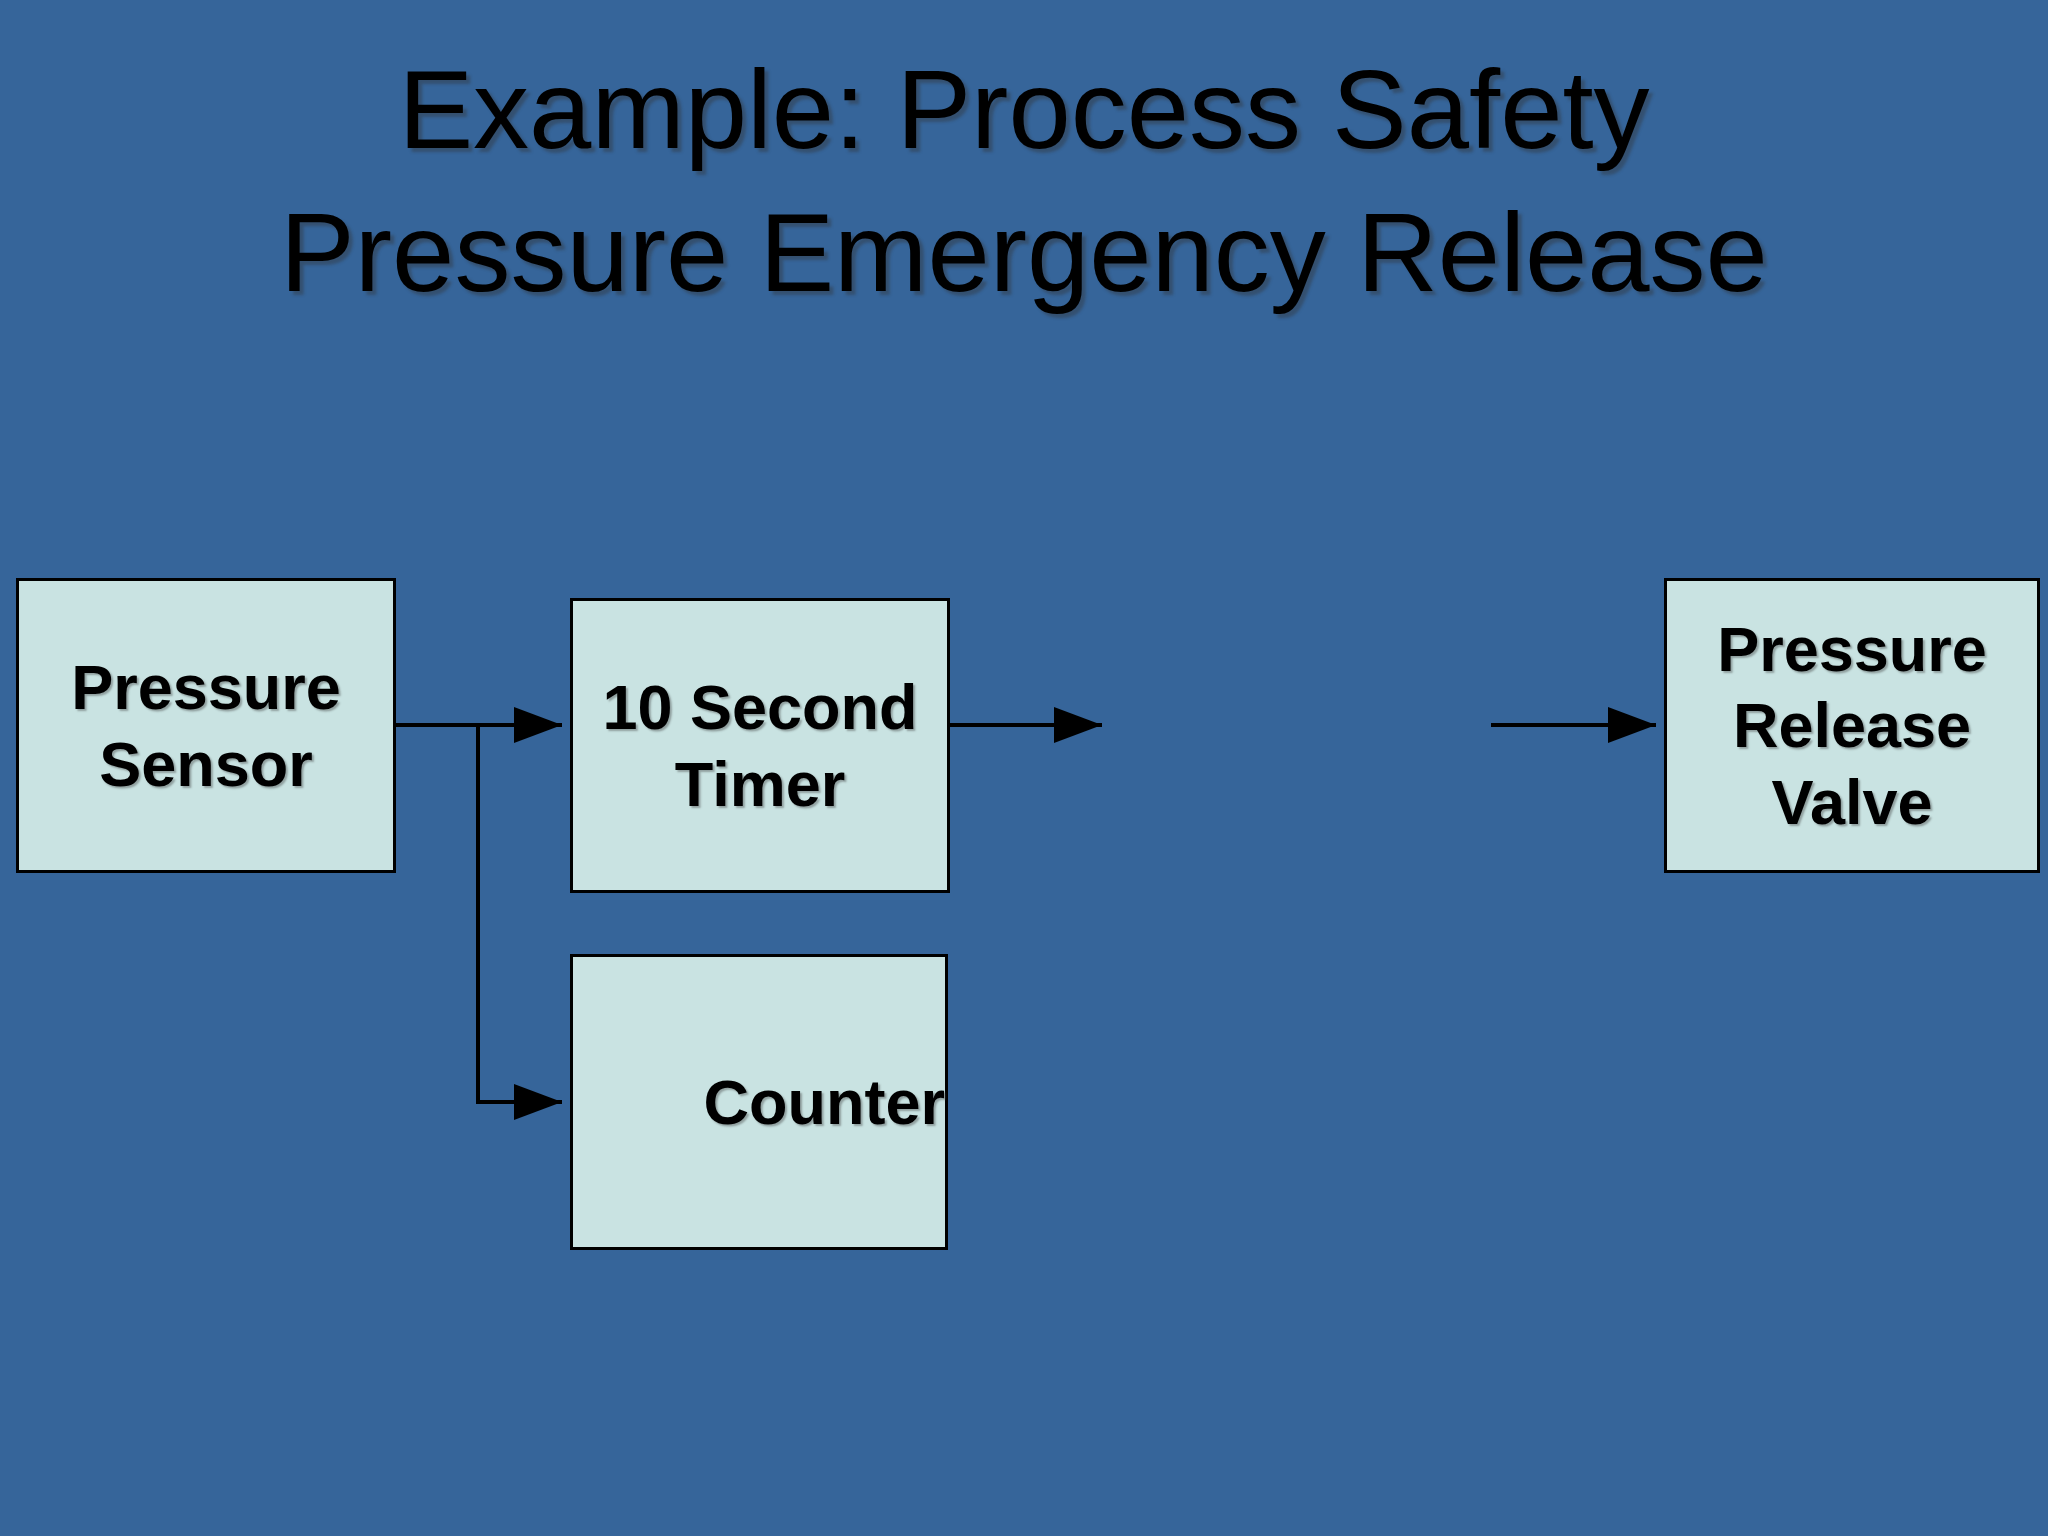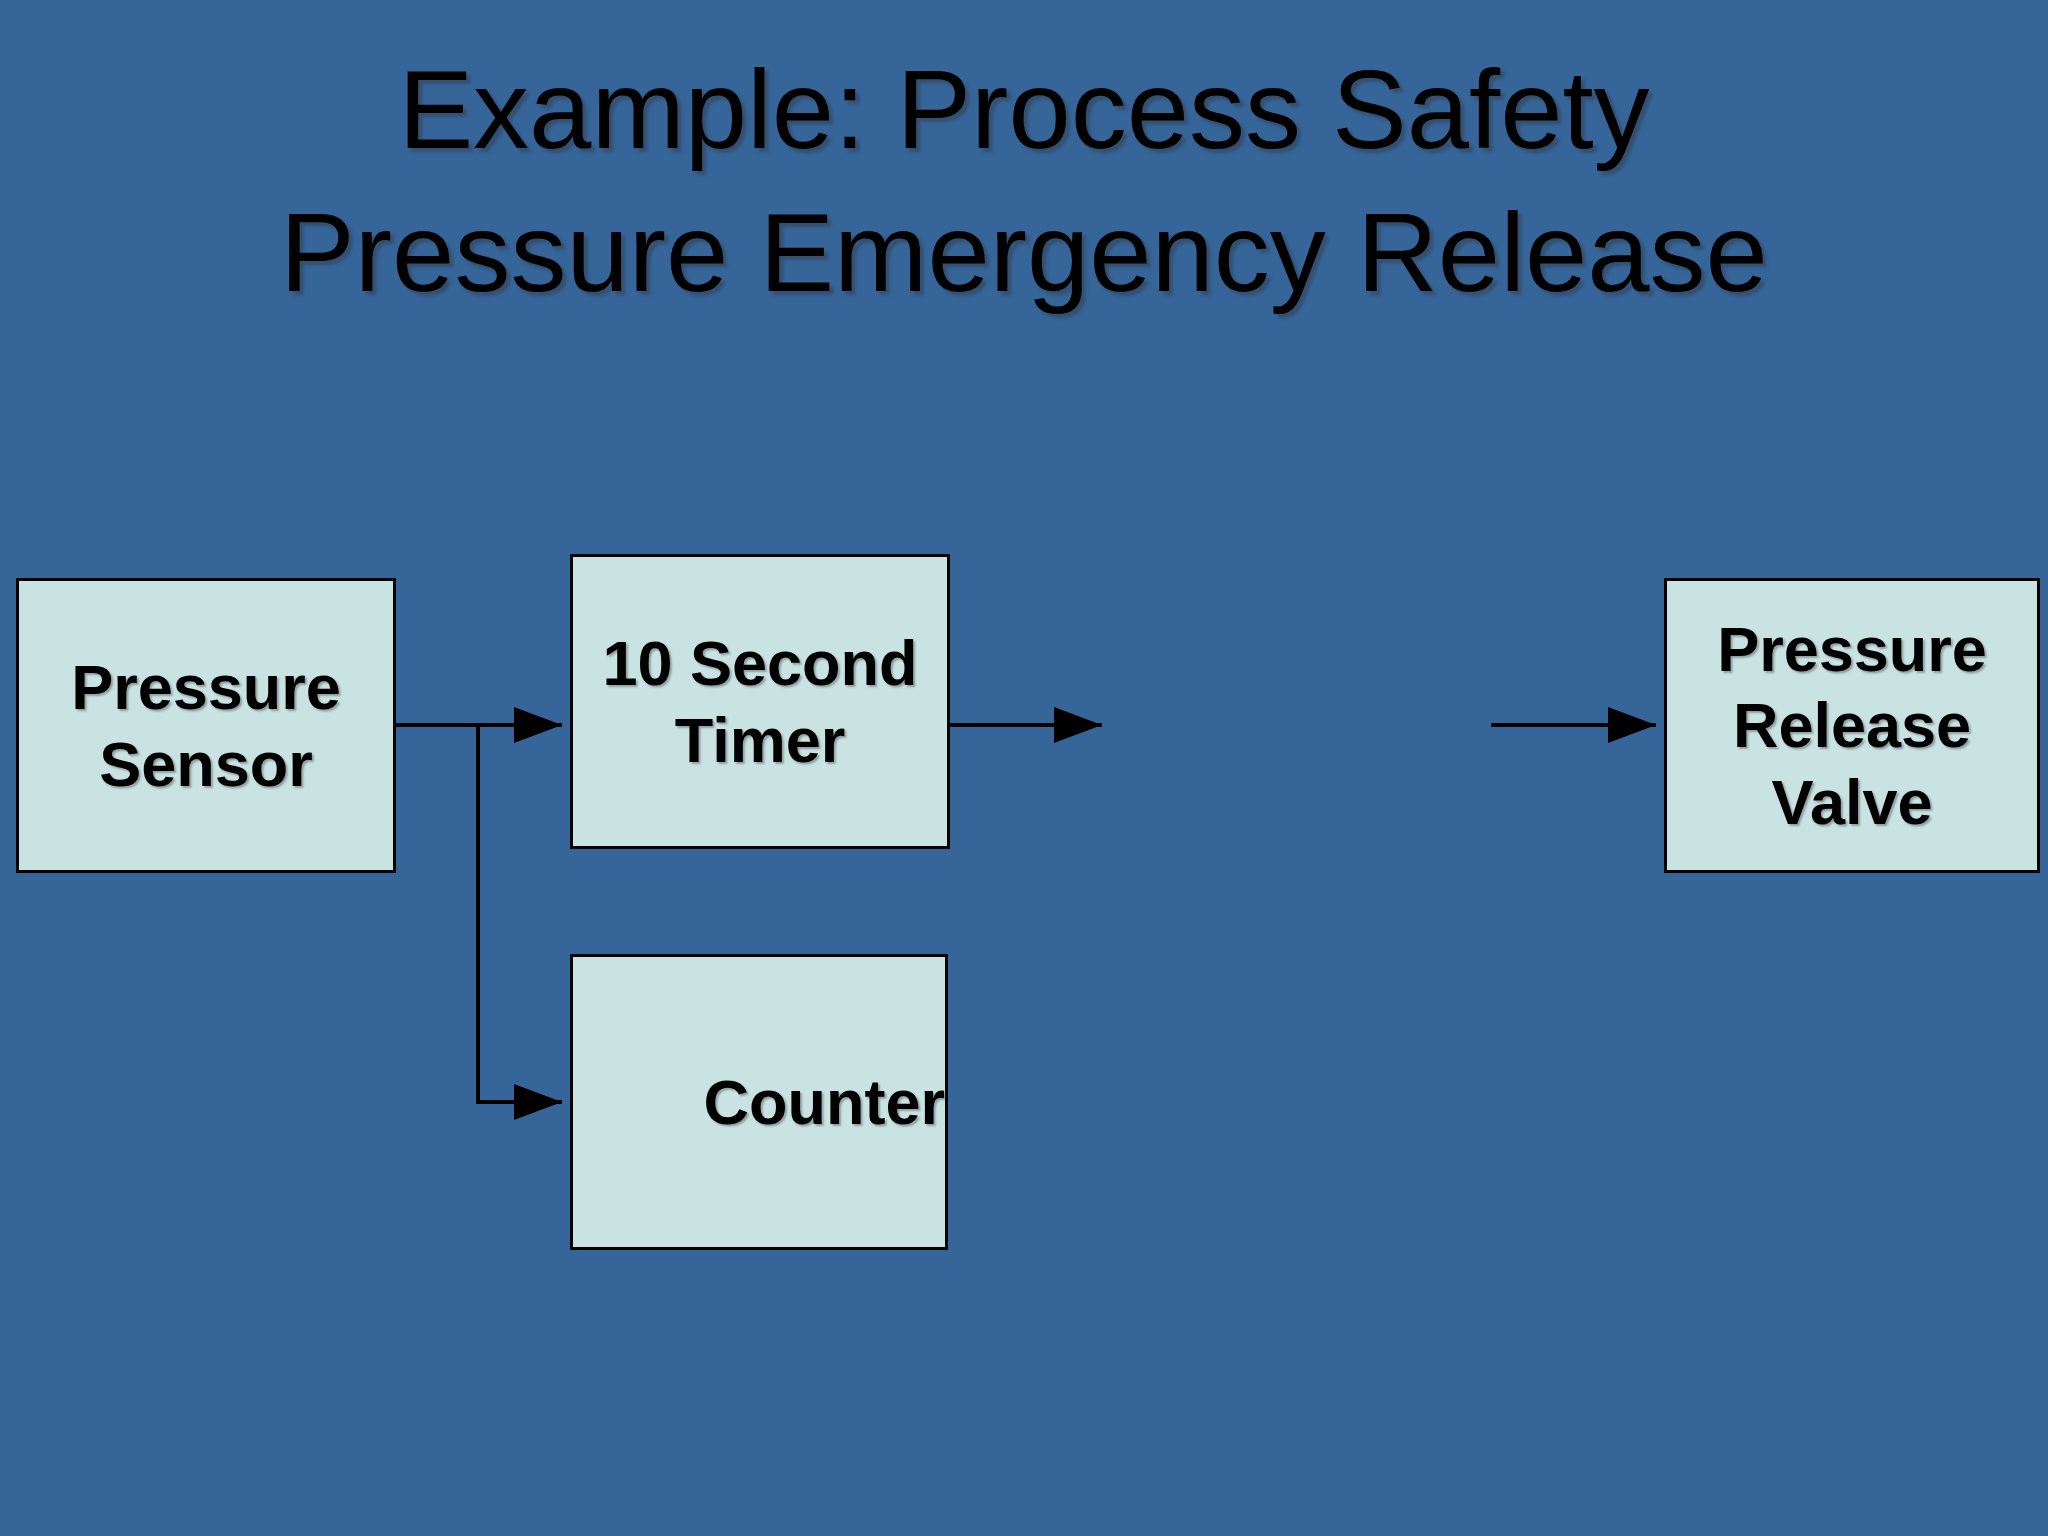--- a/index.html
+++ b/index.html
@@ -45,21 +45,21 @@
   .node-label{
     font-size:63px;
     font-weight:700;
     line-height:1.21;
     color:var(--text);
     text-align:center;
     white-space:pre-line;
     text-shadow:2px 2px 2px rgba(60,60,60,0.40);
   }
   #node-pressure-sensor       {left:16px;  top:578px; width:380px; height:295px;}
-  #node-ten-second-timer      {left:570px; top:554px; width:380px; height:295px;}
+  #node-ten-second-timer      {left:570px; top:598px; width:380px; height:295px;}
   #node-solenoid              {left:1110px;top:578px; width:381px; height:295px;}
   #node-pressure-release-valve{left:1664px;top:578px; width:376px; height:295px;}
   #node-counter               {left:570px; top:954px; width:378px; height:296px;justify-content:flex-end;}
   .connector-layer{
     position:absolute;
     left:0;top:0;
     width:2048px;height:1536px;
     pointer-events:none;
   }
 </style>

